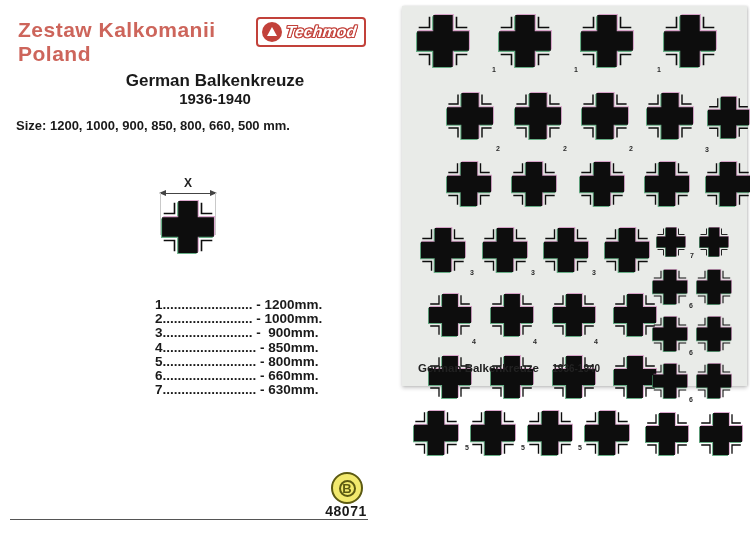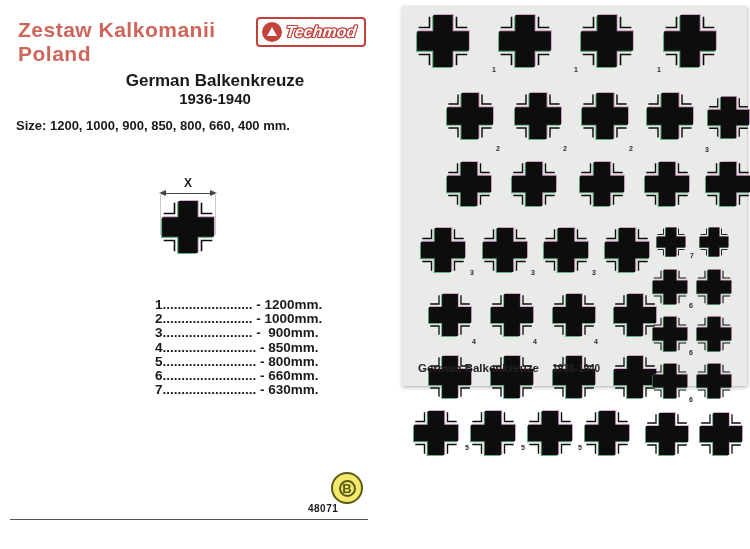--- a/index.html
+++ b/index.html
@@ -52,22 +52,22 @@
   .size-list{position:absolute;left:120px;top:298px;font-size:13.5px;font-weight:bold;
     line-height:14.2px;white-space:pre;margin-left:35px;}
 
   
   .b-badge{position:absolute;left:331px;top:472px;width:28px;height:28px;border-radius:50%;
     background:var(--badge_yellow);border:2px solid var(--badge_ring);
     display:flex;align-items:center;justify-content:center;}
   .b-badge .b-inner{width:17px;height:17px;border-radius:50%;border:2px solid var(--badge_ring);
     display:flex;align-items:center;justify-content:center;
     font-size:13px;font-weight:bold;color:var(--badge_ring);line-height:1;box-sizing:border-box;}
-  .catalog-number{position:absolute;left:308px;top:503px;width:60px;
-    font-size:10px;font-weight:bold;letter-spacing:.5px;}
+  .catalog-number{position:absolute;left:316px;top:503px;width:60px;text-align:center;
+    font-size:14px;font-weight:bold;letter-spacing:.5px;}
 
   .footer-rule{position:absolute;left:10px;top:519px;width:358px;height:0;
     border-top:1.5px solid #555;}
   .address{position:absolute;left:13px;top:523px;font-size:10px;line-height:12.5px;
     color:#4d4d4d;white-space:pre;}
 
   
   .decal-sheet{position:absolute;left:402px;top:6px;width:345px;height:380px;
     background:var(--sheet_bg);box-shadow:0 2px 4px rgba(0,0,0,.22),1px 0 2px rgba(0,0,0,.12);}
   .cross{position:absolute;}
@@ -109,21 +109,21 @@
   <div class="logo-box" data-interactable="false">
     <span class="logo-disc" data-interactable="false"></span>
     <span class="logo-word" data-interactable="false">Techmod</span>
   </div>
 
   <div class="sheet-title" data-interactable="false">
     <div class="t1" data-interactable="false">German Balkenkreuze</div>
     <div class="t2" data-interactable="false">1936-1940</div>
   </div>
 
-  <div class="size-line-en" data-interactable="false">Size: 1200, 1000, 900, 850, 800, 660, 400 mm.</div>
+  <div class="size-line-en" data-interactable="false">Size: 1200, 1000, 900, 850, 800, 660, 500 mm.</div>
 
   <div class="diagram" data-interactable="false">
     <div class="dim-label" data-interactable="false">X</div>
     <div class="dim-line" data-interactable="false"></div>
     <div class="guide-l" data-interactable="false"></div>
     <div class="guide-r" data-interactable="false"></div>
     <div class="diagram-cross" data-interactable="false">
       <svg viewBox="0 0 100 100" width="100%" height="100%">
           <use href="#bk"></use>
         </svg>

